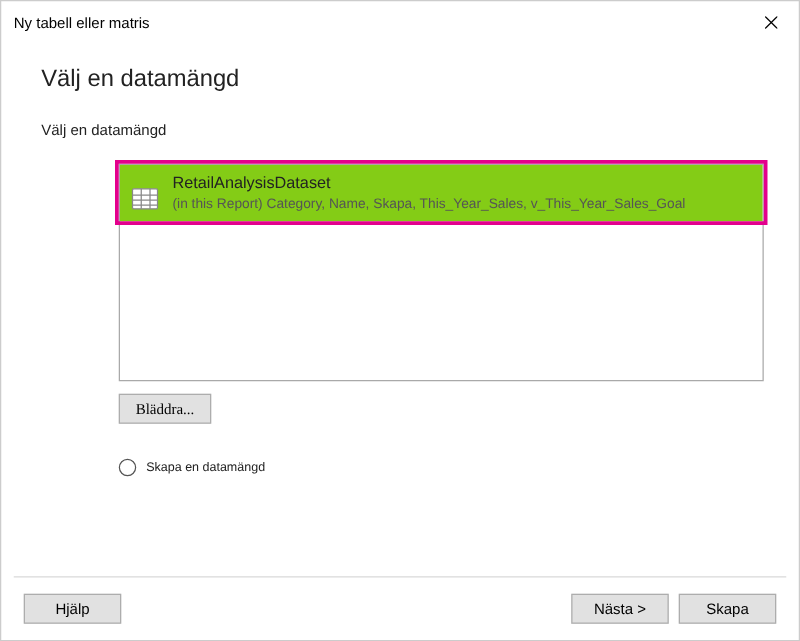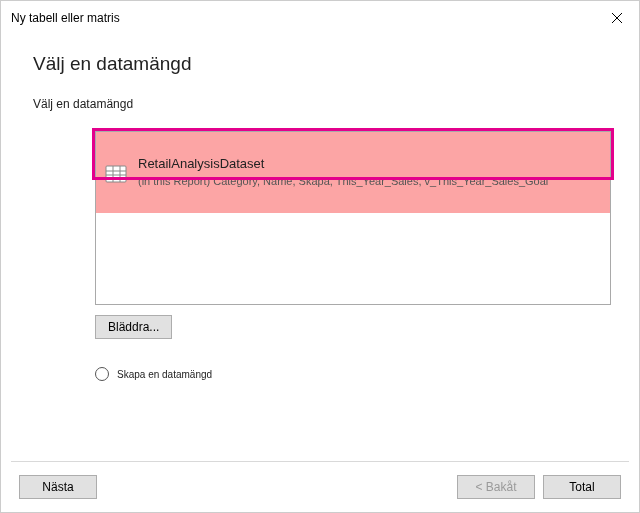--- a/index.html
+++ b/index.html
@@ -65,24 +65,24 @@
     position: absolute;
     top: -4px;
     left: -4px;
     right: -4px;
     height: 52px;
     border: 3px solid #e3008c;
     pointer-events: none;
   }
   .dataset-item {
     display: flex;
-    align-items: center;
-    padding: 24px 8px;
+    align-items: flex-end;
+    padding: 6px 8px;
     gap: 10px;
-    background: #fca5a5;
+    background: #84cc16;
     cursor: pointer;
   }
   .dataset-icon {
     width: 24px;
     height: 24px;
     flex-shrink: 0;
     margin-top: 3px;
   }
   .dataset-text .ds-name {
     font-size: 13px;
@@ -91,20 +91,21 @@
   }
   .dataset-text .ds-desc {
     font-size: 11px;
     color: #555;
     line-height: 1.4;
     margin-top: 1px;
   }
   .browse-row {
     margin-left: 94px;
     margin-top: 10px;
+    font-family: Liberation Serif, serif;
   }
   .btn {
     font-family: inherit;
     font-size: 12px;
     padding: 4px 12px;
     min-width: 74px;
     height: 24px;
     background: #e1e1e1;
     border: 1px solid #adadad;
     cursor: pointer;
@@ -198,17 +199,17 @@
 </div>
 
 <div class="radio-row">
   <span class="radio-circle"></span>
   <span>Skapa en datamängd</span>
 </div>
 
 <div class="separator"></div>
 
 <div class="button-bar">
-  <button class="btn help">Nästa</button>
+  <button class="btn help">Hjälp</button>
   <span class="spacer"></span>
-  <button class="btn disabled" disabled="">&lt; Bakåt</button>
-  <button class="btn">Total</button>
+  <button class="btn">Nästa &gt;</button>
+  <button class="btn">Skapa</button>
 </div>
 
 </body></html>

